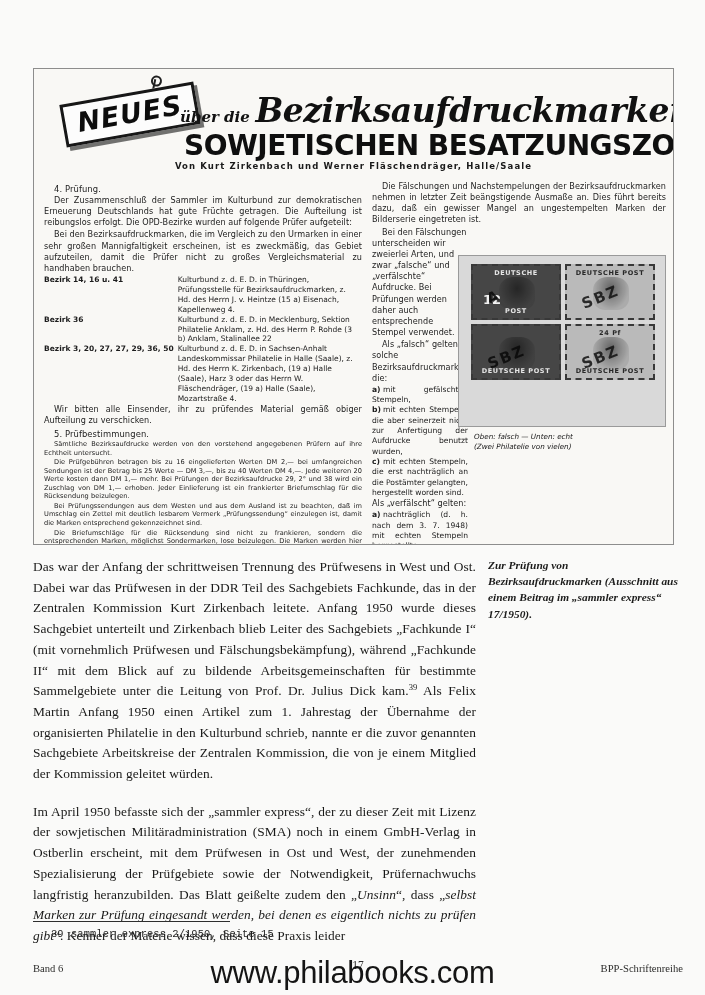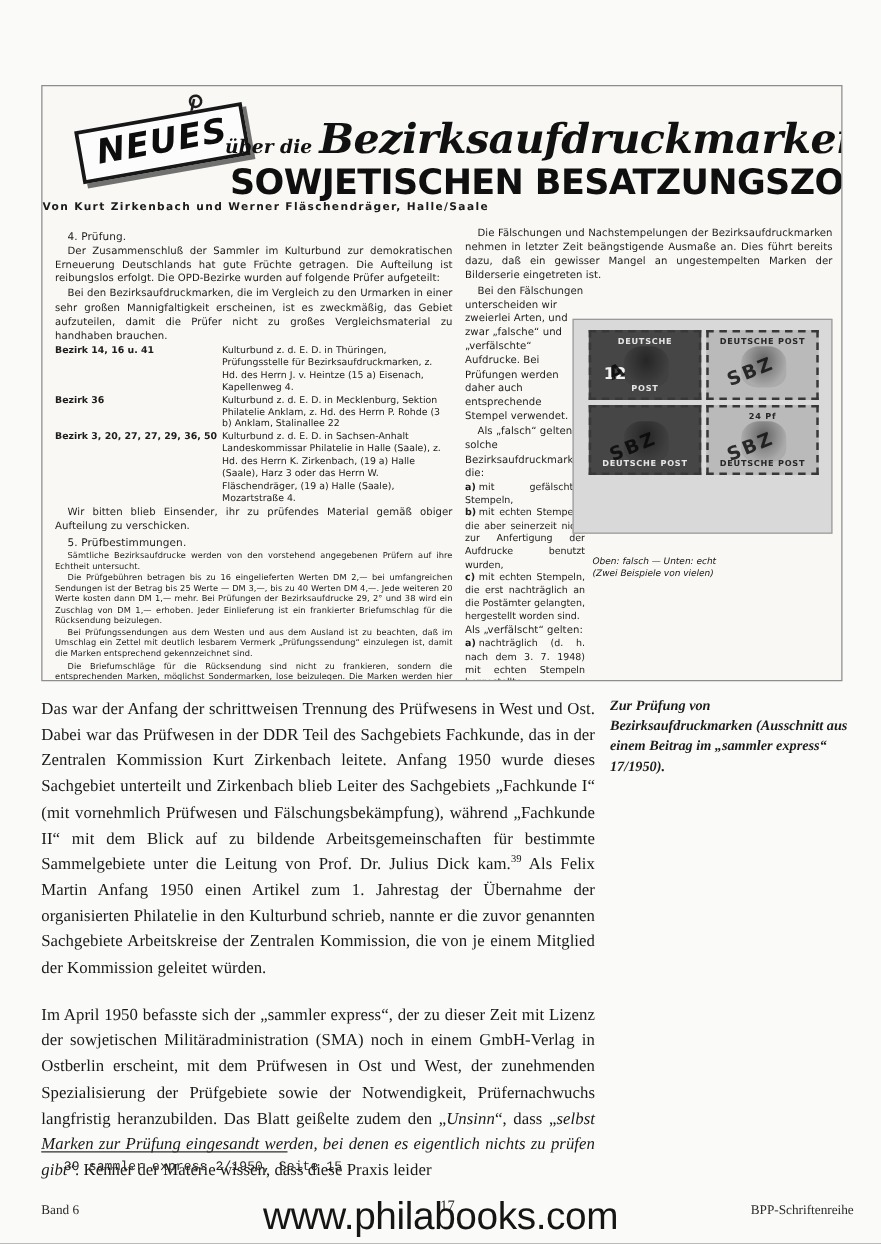--- a/index.html
+++ b/index.html
@@ -95,20 +95,21 @@
     font-weight: bold;
     font-size: 28px;
     letter-spacing: -0.5px;
     color: #121212;
     white-space: nowrap;
   }
   .mast-byline {
     position: absolute;
     left: 0; right: 0;
     top: 84px;
+    text-align: center;
     font-family: "DejaVu Sans", sans-serif;
     font-size: 8.5px;
     font-weight: bold;
     letter-spacing: 1.1px;
     color: #1d1d1d;
   }
   
   .fax-col {
     position: absolute;
     top: 112px;
@@ -225,21 +226,21 @@
   }
   .stamp.dark .ovp { color: #0d0d09; }
   .stamp .figure-silhouette {
     position: absolute;
     left: 30%; top: 22%;
     width: 42%; height: 62%;
     background: radial-gradient(ellipse at 50% 35%, rgba(0,0,0,0.45), rgba(0,0,0,0.08) 70%);
     border-radius: 40% 40% 35% 35%;
   }
   .fig-cap {
-    margin-top: 17px;
+    margin-top: 5px;
     font-family: "DejaVu Sans", sans-serif;
     font-size: 7.2px;
     line-height: 1.45;
     color: #202020;
     padding-left: 16px;
   }
   .fig-cap .it { font-style: italic; }
 
   
   .body {
@@ -360,21 +361,21 @@
               <td class="k">Bezirk 36</td>
               <td>Kulturbund z. d. E. D. in Mecklenburg, Sektion Philatelie Anklam, z. Hd. des Herrn P. Rohde (3 b) Anklam, Stalinallee 22</td>
             </tr>
             <tr>
               <td class="k r">Bezirk 3, 20, 27, 27, 29, 36, 50</td>
               <td>Kulturbund z. d. E. D. in Sachsen-Anhalt Landeskommissar Philatelie in Halle (Saale), z. Hd. des Herrn K. Zirkenbach, (19 a) Halle (Saale), Harz 3 oder das Herrn W. Fläschendräger, (19 a) Halle (Saale), Mozartstraße 4.</td>
             </tr>
           </tbody>
         </table>
 
-        <p class="fx-p">Wir bitten blieb Einsender, ihr zu prüfendes Material gemäß obiger Aufteilung zu verschicken.</p>
+        <p class="fx-p">Wir bitten alle Einsender, ihr zu prüfendes Material gemäß obiger Aufteilung zu verschicken.</p>
         <div class="fx-h">5. Prüfbestimmungen.</div>
         <p class="fx-p small">Sämtliche Bezirksaufdrucke werden von den vorstehend angegebenen Prüfern auf ihre Echtheit untersucht.</p>
         <p class="fx-p small">Die Prüfgebühren betragen bis zu 16 eingelieferten Werten DM 2,— bei umfangreichen Sendungen ist der Betrag bis 25 Werte — DM 3,—, bis zu 40 Werten DM 4,—. Jede weiteren 20 Werte kosten dann DM 1,— mehr. Bei Prüfungen der Bezirksaufdrucke 29, 2° und 38 wird ein Zuschlag von DM 1,— erhoben. Jeder Einlieferung ist ein frankierter Briefumschlag für die Rücksendung beizulegen.</p>
         <p class="fx-p small">Bei Prüfungssendungen aus dem Westen und aus dem Ausland ist zu beachten, daß im Umschlag ein Zettel mit deutlich lesbarem Vermerk „Prüfungssendung“ einzulegen ist, damit die Marken entsprechend gekennzeichnet sind.</p>
         <p class="fx-p small">Die Briefumschläge für die Rücksendung sind nicht zu frankieren, sondern die entsprechenden Marken, möglichst Sondermarken, lose beizulegen. Die Marken werden hier umgetauscht und die Briefe mit gewünschten Sondermarken der DDR, soweit vorhanden, versehen</p>
       </div>
 
       <div class="fax-col right">
         <p class="fx-p">Die Fälschungen und Nachstempelungen der Bezirksaufdruckmarken nehmen in letzter Zeit beängstigende Ausmaße an. Dies führt bereits dazu, daß ein gewisser Mangel an ungestempelten Marken der Bilderserie eingetreten ist.</p>
         <p class="fx-p" style="width:96px; text-align:left;">Bei den Fälschungen unterscheiden wir zweierlei Arten, und zwar „falsche“ und „verfälschte“ Aufdrucke. Bei Prüfungen werden daher auch entsprechende Stempel verwendet.</p>
@@ -427,21 +428,21 @@
               <div class="st-top">24    Pf</div>
               <div class="figure-silhouette"></div>
               <div class="st-val"></div>
               <div class="ovp">SBZ</div>
               <div class="st-bot">DEUTSCHE POST</div>
             </div>
           </div>
         </div>
         <div class="fig-cap">
           <div class="it">Oben: falsch — Unten: echt</div>
-          <div class="it">(Zwei Beispiele von vielen)</div>
+          <div class="it">(Zwei Philatelie von vielen)</div>
         </div>
       </div>
 
     </div>
   </div>
 
   <div class="body">
     <p class="bp"><span>Das war der Anfang der schrittweisen Trennung des Prüfwesens in West und Ost. Dabei war das Prüfwesen in der DDR Teil des Sachgebiets Fachkunde, das in der Zentralen Kommission Kurt Zirkenbach leitete. Anfang 1950 wurde dieses Sachgebiet unterteilt und Zirkenbach blieb Leiter des Sachgebiets „Fachkunde I“ (mit vornehmlich Prüfwesen und Fälschungsbekämpfung), während „Fachkunde II“ mit dem Blick auf zu bildende Arbeitsgemeinschaften für bestimmte Sammelgebiete unter die Leitung von Prof. Dr. Julius Dick kam.</span><sup>39</sup><span> Als Felix Martin Anfang 1950 einen Artikel zum 1. Jahrestag der Übernahme der organisierten Philatelie in den Kulturbund schrieb, nannte er die zuvor genannten Sachgebiete Arbeitskreise der Zentralen Kommission, die von je einem Mitglied der Kommission geleitet würden.</span></p>
 
     <p class="bp"><span>Im April 1950 befasste sich der „sammler express“, der zu dieser Zeit mit Lizenz der sowjetischen Militäradministration (SMA) noch in einem GmbH-Verlag in Ostberlin erscheint, mit dem Prüfwesen in Ost und West, der zunehmenden Spezialisierung der Prüfgebiete sowie der Notwendigkeit, Prüfernachwuchs langfristig heranzubilden. Das Blatt geißelte zudem den „</span><span class="it">Unsinn</span><span>“, dass „</span><span class="it">selbst Marken zur Prüfung eingesandt werden, bei denen es eigentlich nichts zu prüfen gibt</span><span>“. Kenner der Materie wissen, dass diese Praxis leider</span></p>

